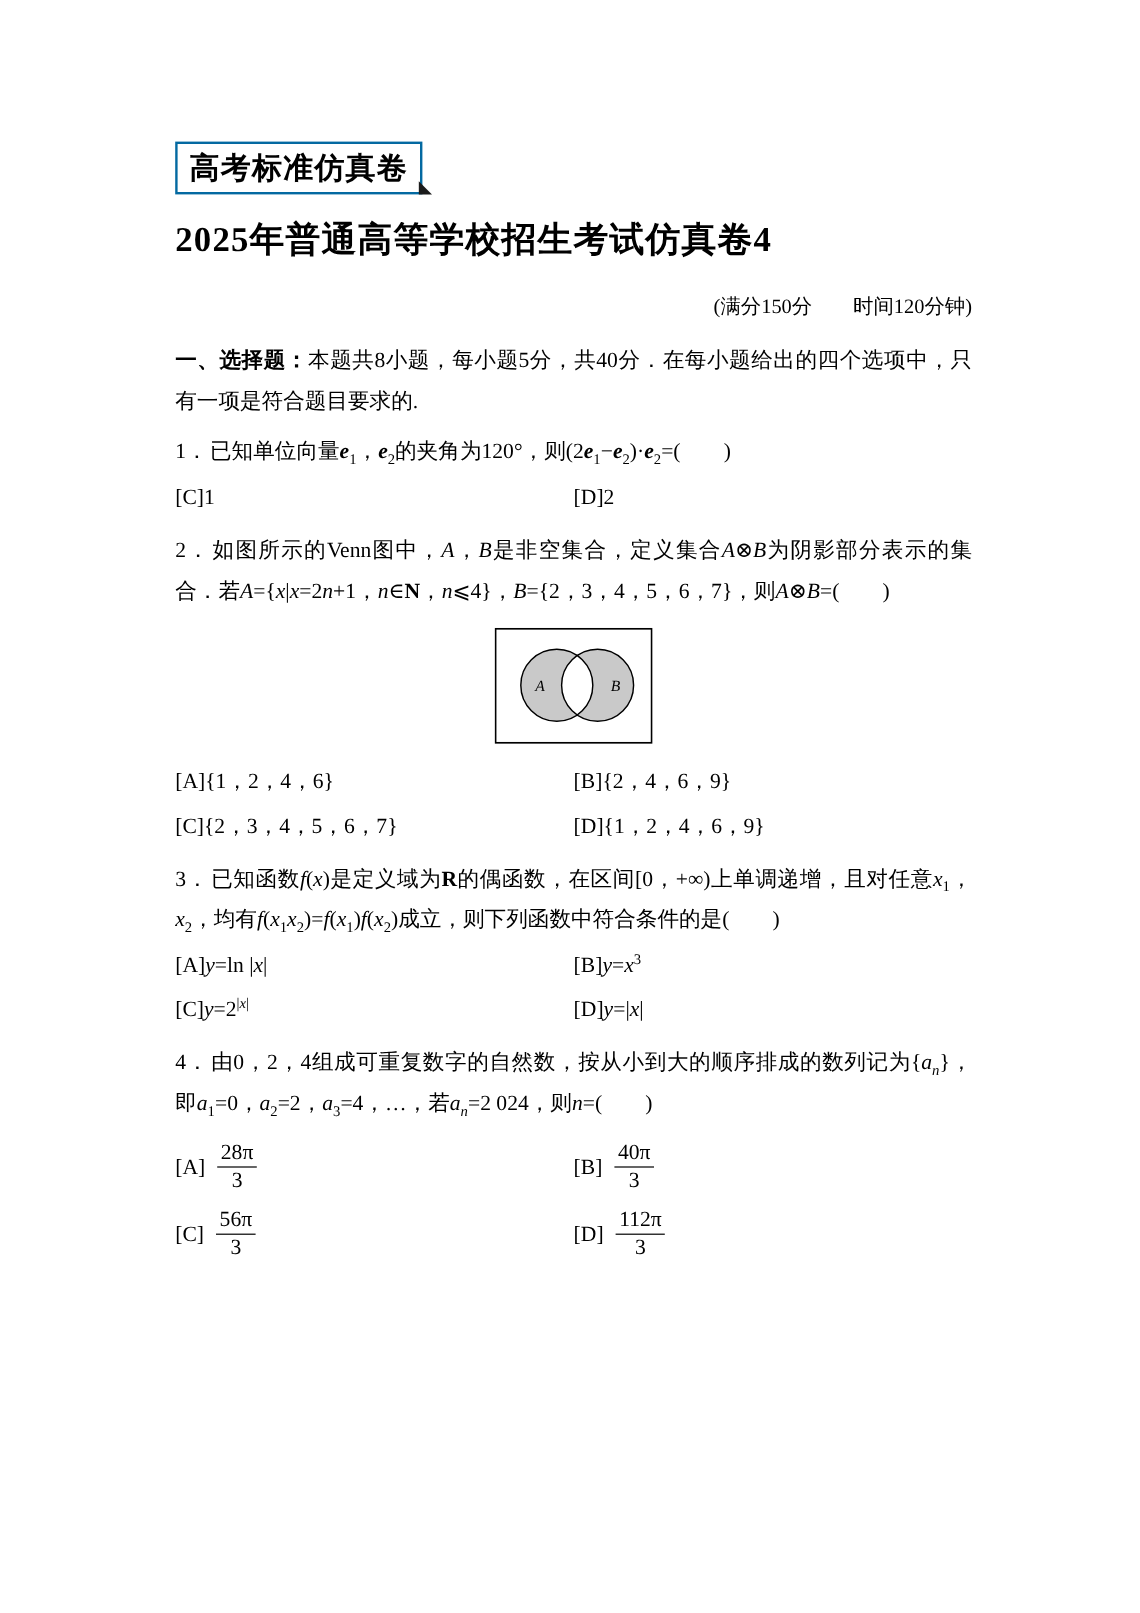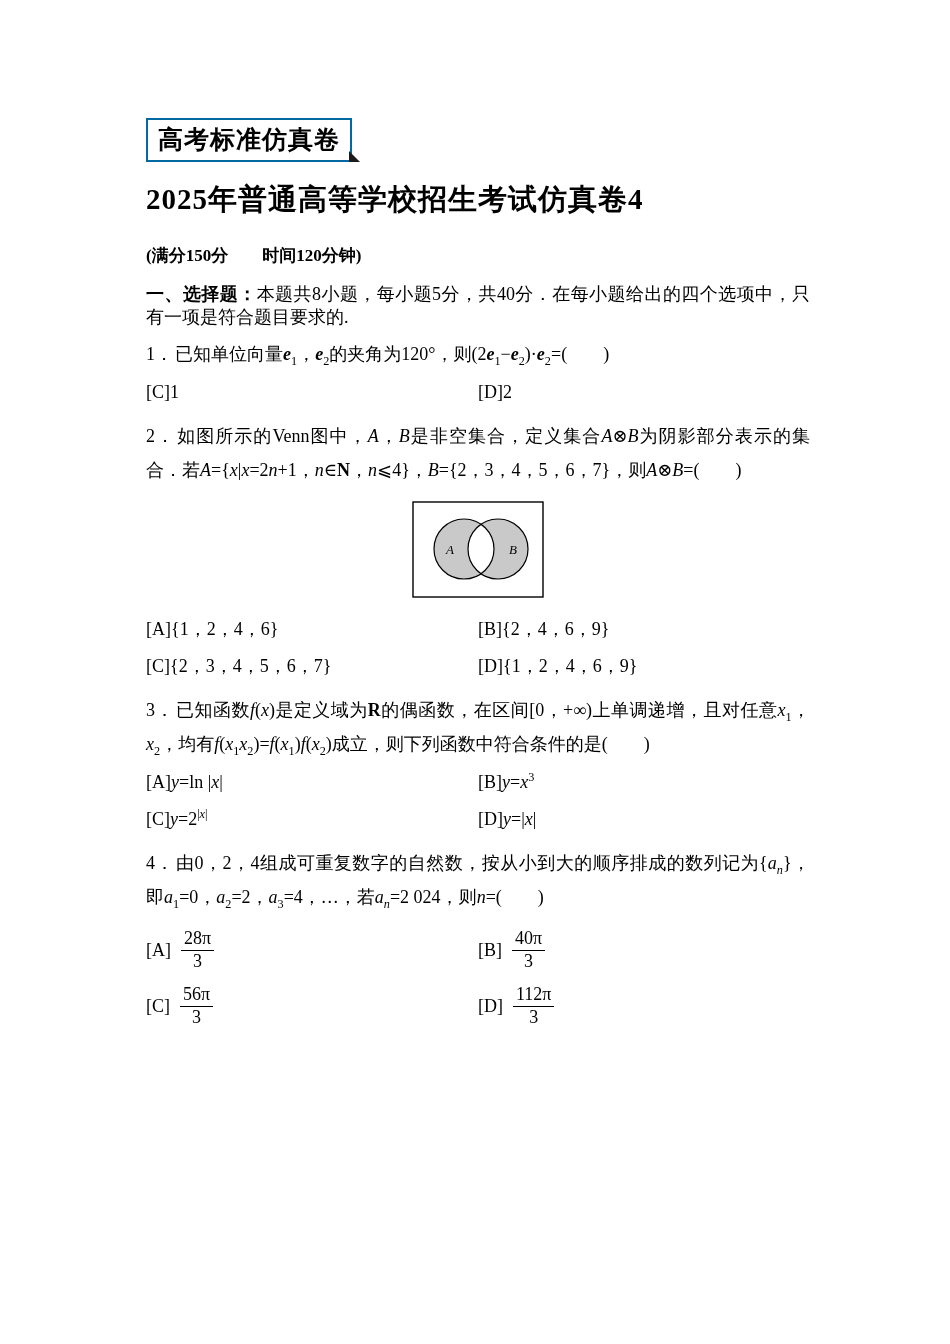--- a/index.html
+++ b/index.html
@@ -24,25 +24,25 @@
     width:0; height:0;
     border-top:11px solid transparent;
     border-left:11px solid #1b1b1b;
   }
 
   .title {
     font-size:29px; font-weight:bold;
     margin-top:18px; letter-spacing:1px;
   }
   .subtitle {
-    text-align:left; font-size:17px; font-weight:bold;
+    text-align:right; font-size:17px; font-weight:normal;
     margin-top:24px;
   }
 
-  .section { margin-top:16px; line-height:23px; text-align:justify; }
+  .section { margin-top:16px; line-height:34px; text-align:justify; }
   .sec-label {
     font-weight:bold;
     font-family:"Liberation Sans","DejaVu Sans",sans-serif;
   }
 
   .question { margin-top:8px; }
   .stem { line-height:34px; text-align:justify; }
   .qnum { margin-right:2px; }
 
   .opt-grid {

